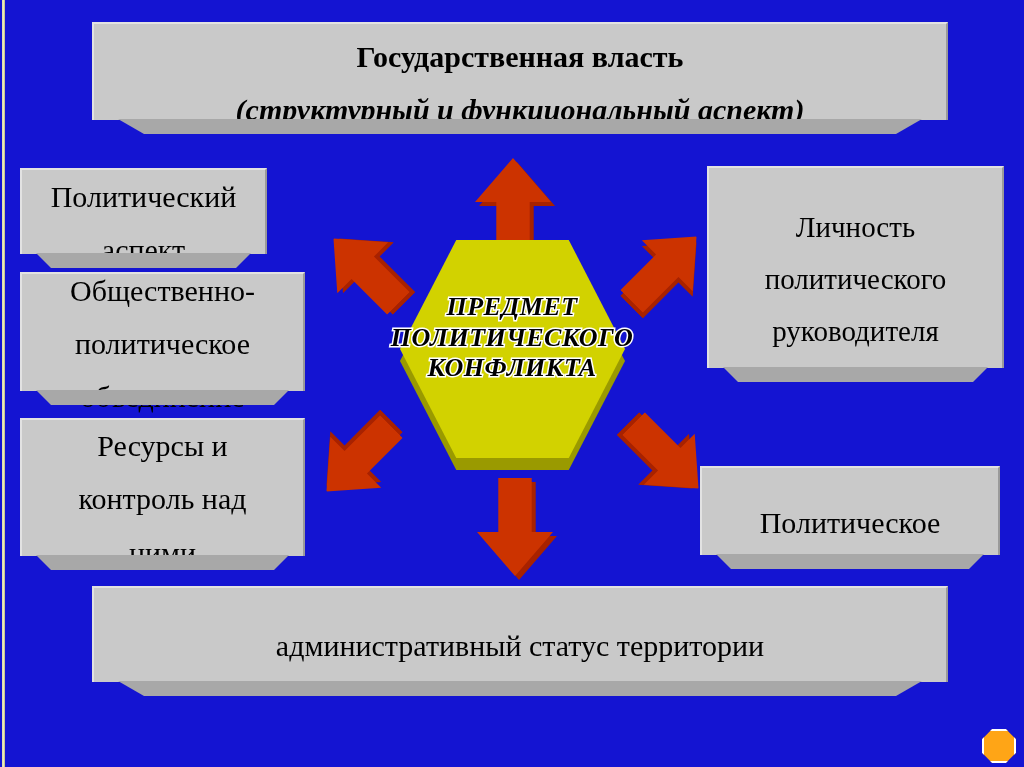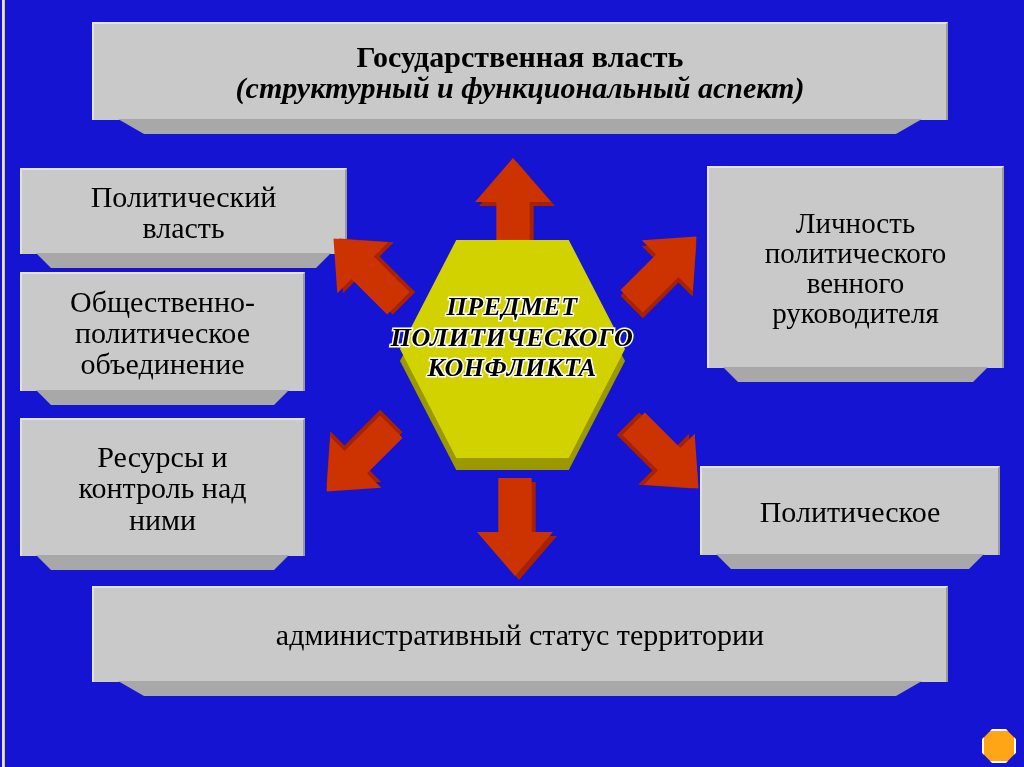--- a/index.html
+++ b/index.html
@@ -72,21 +72,21 @@
 
   .box-title .face { font-weight: bold; font-size: 30px; }
   .title-l1 { display:block; }
   .title-l2 { display:block; font-style: italic; }
 
   .box-generic .face { font-size: 30px; }
   .box-right-top .face { font-size: 29px; }
   .box-bottom .face { font-size: 30px; }
 
   .lines { display: block; }
-  .lines span { display: block; }
+  .lines span { display: block; margin-top: 22px; }
 
   
   #hex-wrap {
     position: absolute;
     left: 400px;
     top: 240px;
     width: 225px;
     height: 230px;
   }
   #hex-base {
@@ -167,25 +167,25 @@
   <div class="box box-title" style="left:92px; top:22px; width:856px; height:112px;">
     <div class="face">
       <span class="lines">
         <span class="title-l1">Государственная власть</span>
         <span class="title-l2">(структурный и функциональный аспект)</span>
       </span>
     </div>
     <div class="shadow wide"></div>
   </div>
 
-  <div class="box box-generic" style="left:20px; top:168px; width:327px; height:100px;">
+  <div class="box box-generic" style="left:20px; top:168px; width:247px; height:100px;">
     <div class="face">
       <span class="lines">
         <span>Политический</span>
-        <span>власть</span>
+        <span>аспект</span>
       </span>
     </div>
     <div class="shadow"></div>
   </div>
 
   <div class="box box-generic" style="left:20px; top:272px; width:285px; height:133px;">
     <div class="face">
       <span class="lines">
         <span>Общественно-</span>
         <span>политическое</span>
@@ -204,21 +204,20 @@
       </span>
     </div>
     <div class="shadow"></div>
   </div>
 
   <div class="box box-right-top" style="left:707px; top:166px; width:297px; height:216px;">
     <div class="face">
       <span class="lines">
         <span>Личность</span>
         <span>политического</span>
-        <span>венного</span>
         <span>руководителя</span>
       </span>
     </div>
     <div class="shadow"></div>
   </div>
 
   <div class="box box-generic" style="left:700px; top:466px; width:300px; height:103px;">
     <div class="face">
       <span class="lines">
         <span>Политическое</span>

